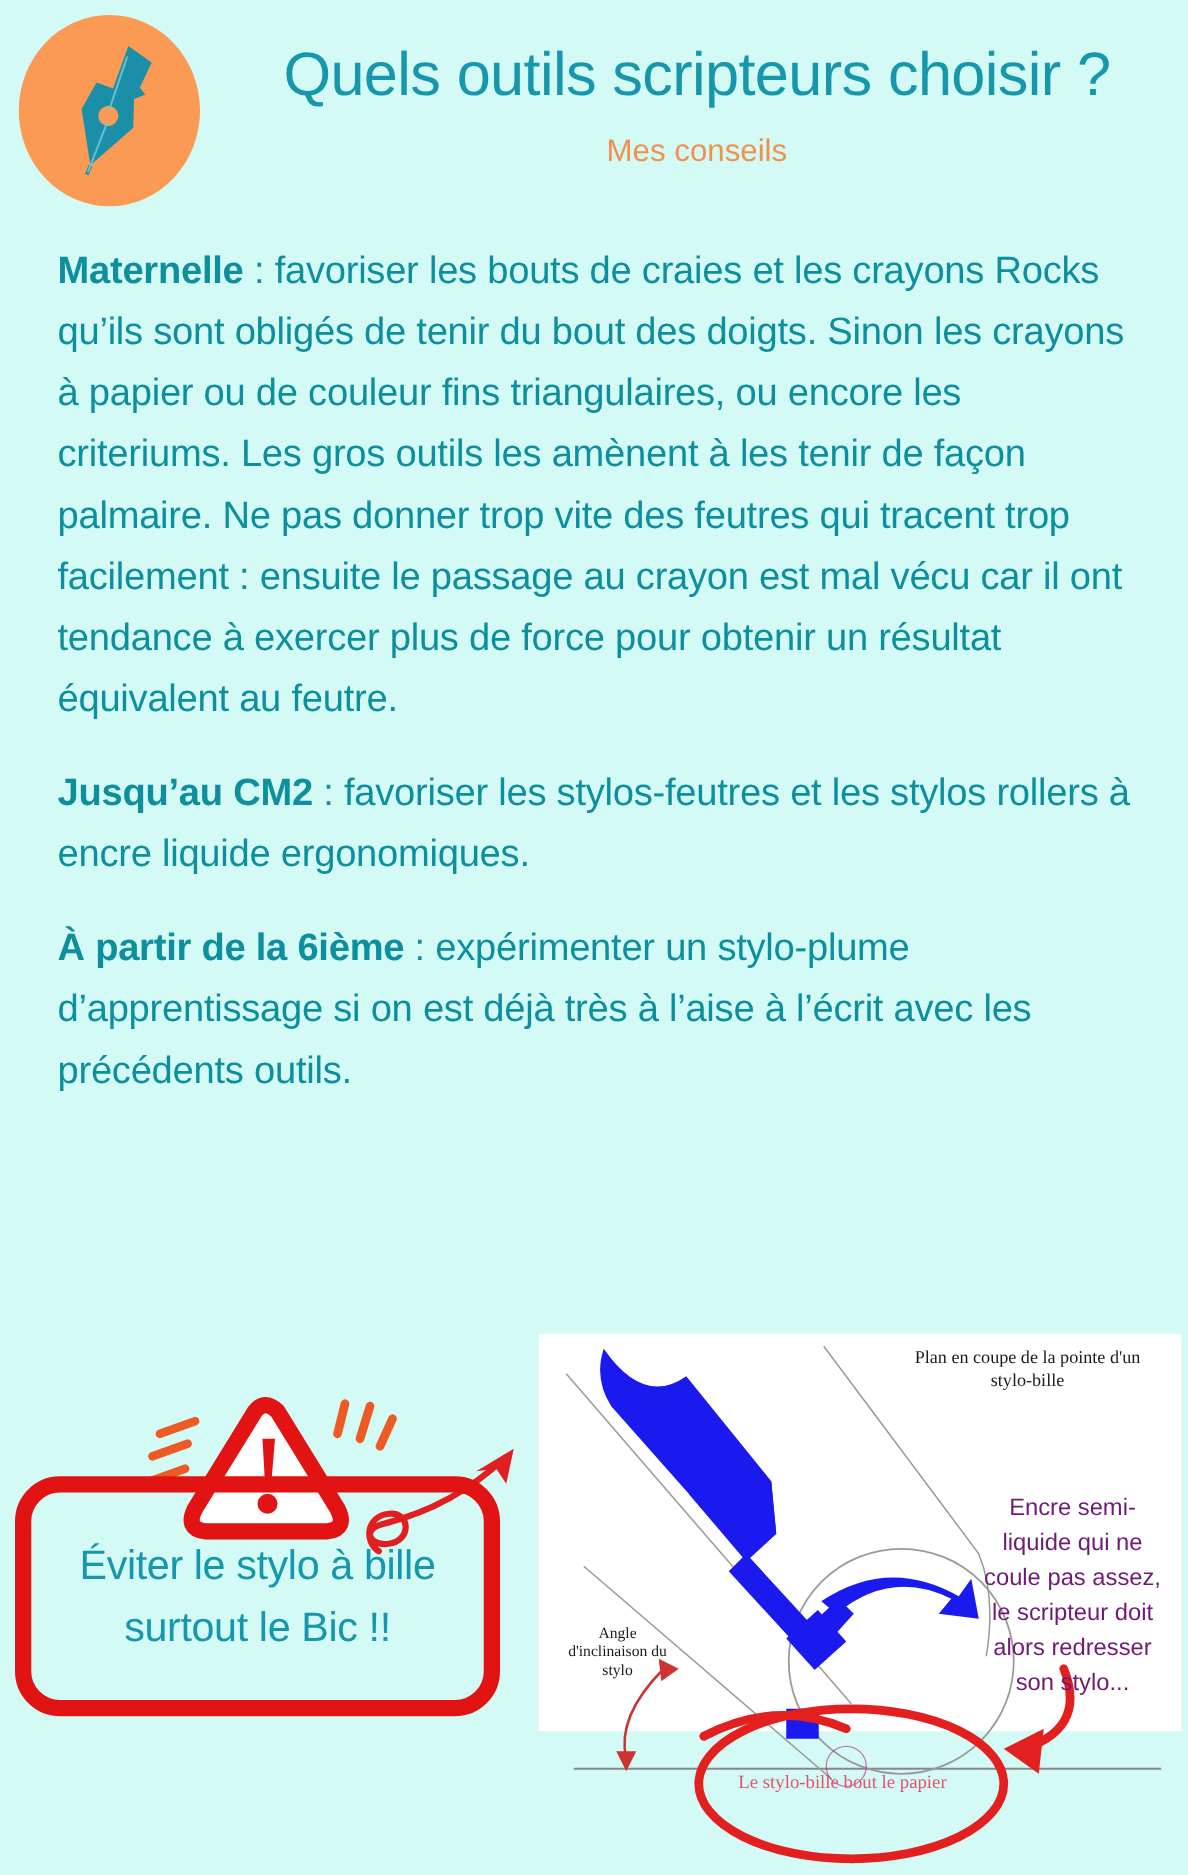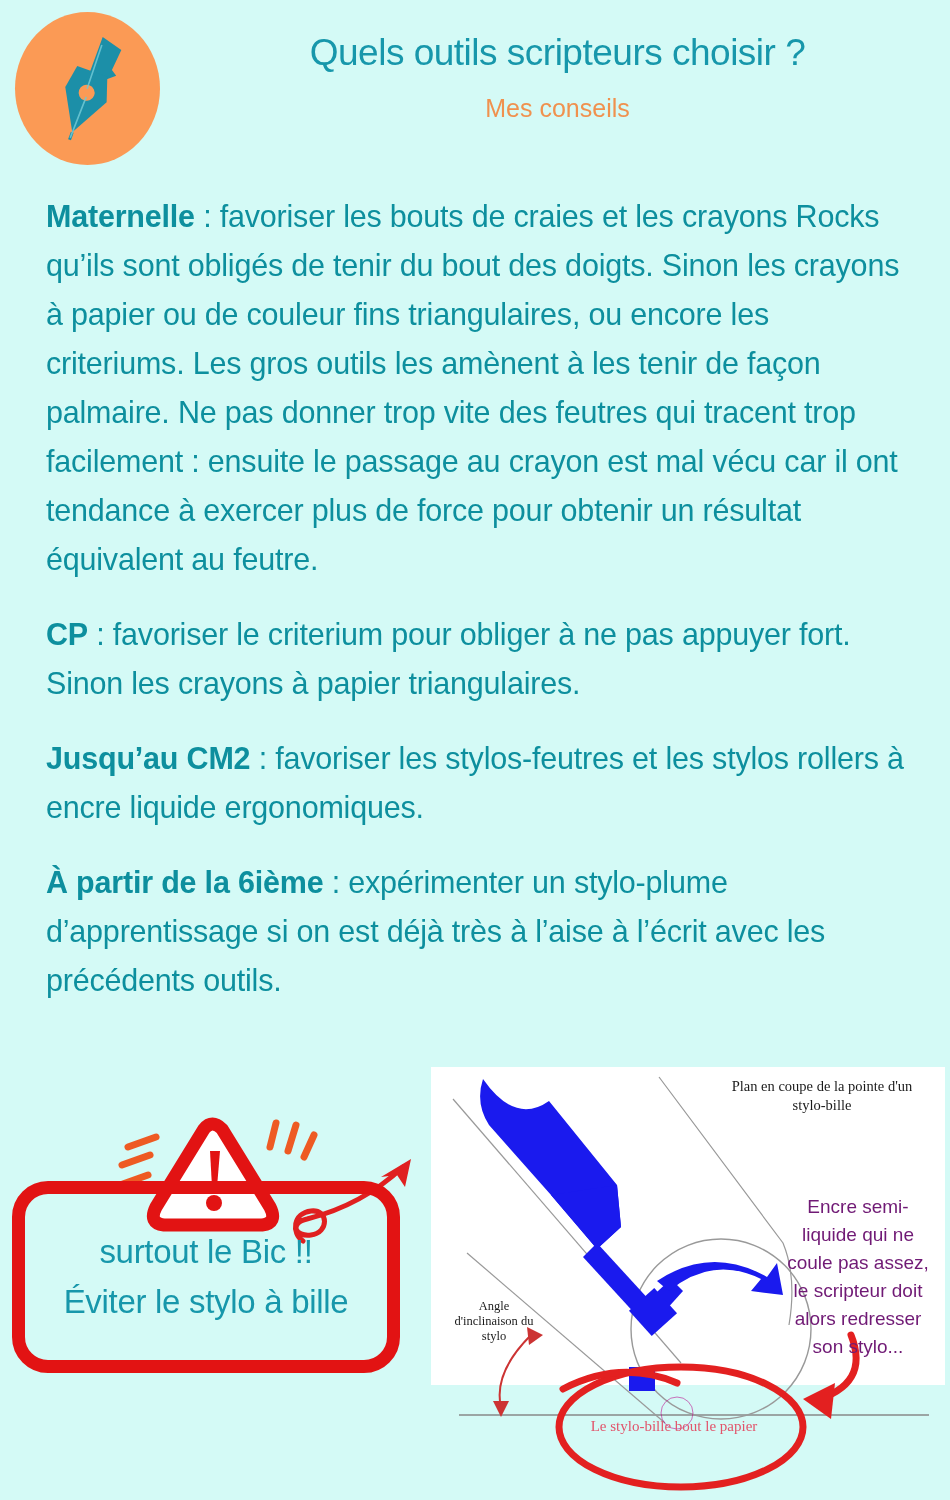--- a/index.html
+++ b/index.html
@@ -36,21 +36,21 @@
 
   .header-text {
     position: absolute;
     left: 175px;
     right: 10px;
     top: 32px;
     text-align: center;
   }
   .page-title {
     margin: 0;
-    font-size: 37px;
+    font-size: 49px;
     font-weight: normal;
     letter-spacing: -0.5px;
     color: #1797ab;
     line-height: 1.15;
   }
   .page-subtitle {
     margin: 18px 0 0 0;
     font-size: 25px;
     font-weight: normal;
     color: #f0914e;
@@ -203,21 +203,20 @@
   <div class="header-text">
     <h1 class="page-title">Quels outils scripteurs choisir ?</h1>
     <p class="page-subtitle">Mes conseils</p>
   </div>
 </div>
 
 <div class="content">
 
   <p class="para"><b>Maternelle</b><span> : </span><span>favoriser les bouts de craies et les crayons Rocks qu’ils sont obligés de tenir du bout des doigts. Sinon les crayons à papier ou de couleur fins triangulaires, ou encore les criteriums. Les gros outils les amènent à les tenir de façon palmaire. Ne pas donner trop vite des feutres qui tracent trop facilement : ensuite le passage au crayon est mal vécu car il ont tendance à exercer plus de force pour obtenir un résultat équivalent au feutre.</span></p>
 
-  <p class="para"><b>CP</b><span> : </span><span>favoriser le criterium pour obliger à ne pas appuyer fort. Sinon les crayons à papier triangulaires.</span></p>
 
   <p class="para"><b>Jusqu’au CM2</b><span> : </span><span>favoriser les stylos-feutres et les stylos rollers à encre liquide ergonomiques.</span></p>
 
   <p class="para"><b>À partir de la 6ième</b><span> : </span><span>expérimenter un stylo-plume d’apprentissage si on est déjà très à l’aise à l’écrit avec les précédents outils.</span></p>
 </div>
 
 <div class="bottom">
 
   <div class="warn-wrap">
 
@@ -251,22 +250,22 @@
 
     <span class="curly-arrow">
       <svg width="140" height="110" viewBox="0 0 140 110">
         <path d="M18 104 C6 96 8 76 26 74 C44 72 44 96 26 98 C10 100 4 86 22 82 C54 74 88 58 118 30" fill="none" stroke="#e02020" stroke-width="5" stroke-linecap="round"></path>
         <path d="M126 22 L120 50 L112 38 L96 40 Z" fill="#e02020"></path>
       </svg>
     </span>
 
     <div class="warn-box">
       <div class="warn-text">
+        <div>Éviter le stylo à bille</div>
         <div>surtout le Bic !!</div>
-        <div>Éviter le stylo à bille</div>
       </div>
     </div>
   </div>
 
   <div class="diagram-panel">
 
     <svg width="514" height="426" viewBox="0 0 514 426">
 
       <line x1="28" y1="348" x2="498" y2="348" stroke="#888" stroke-width="1.6"></line>
 

